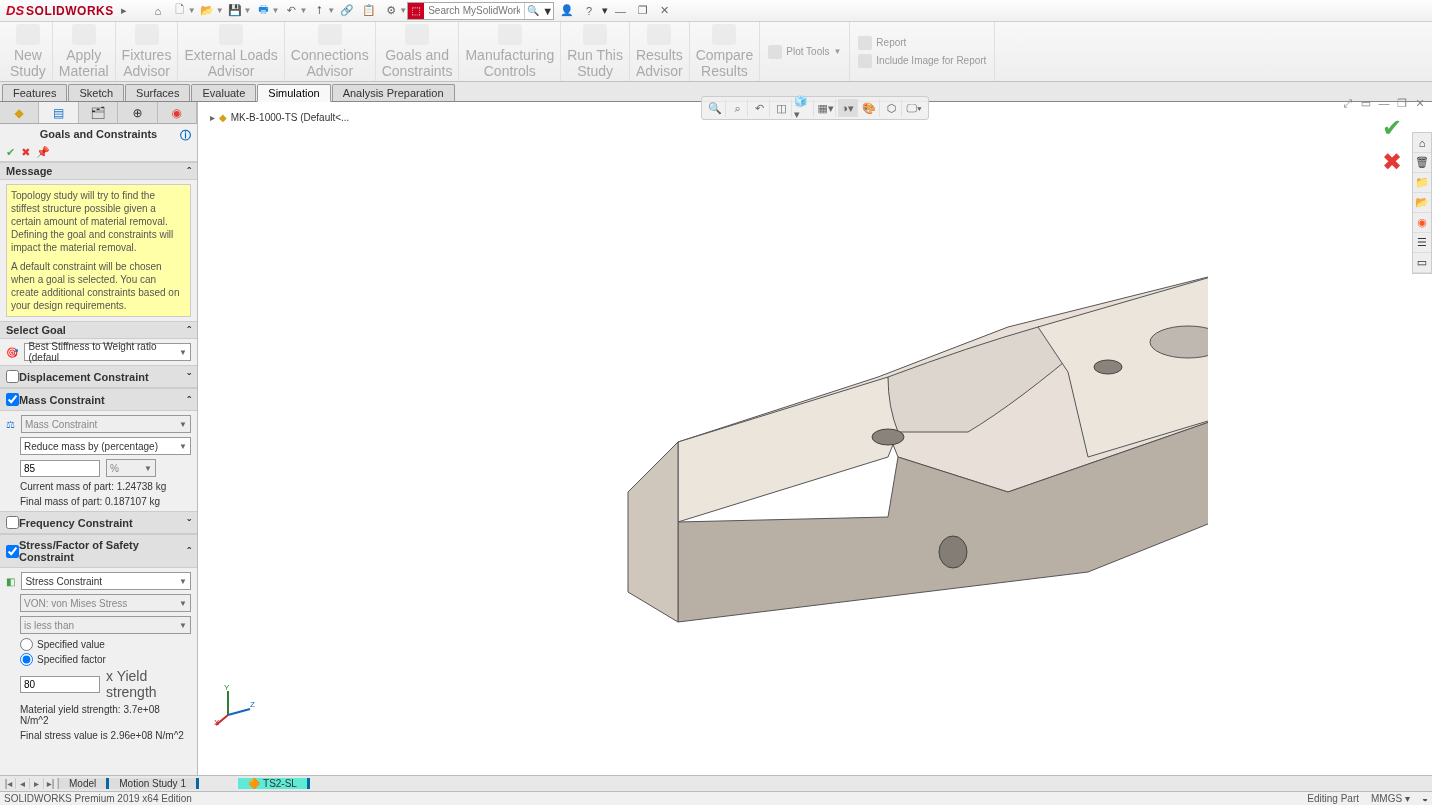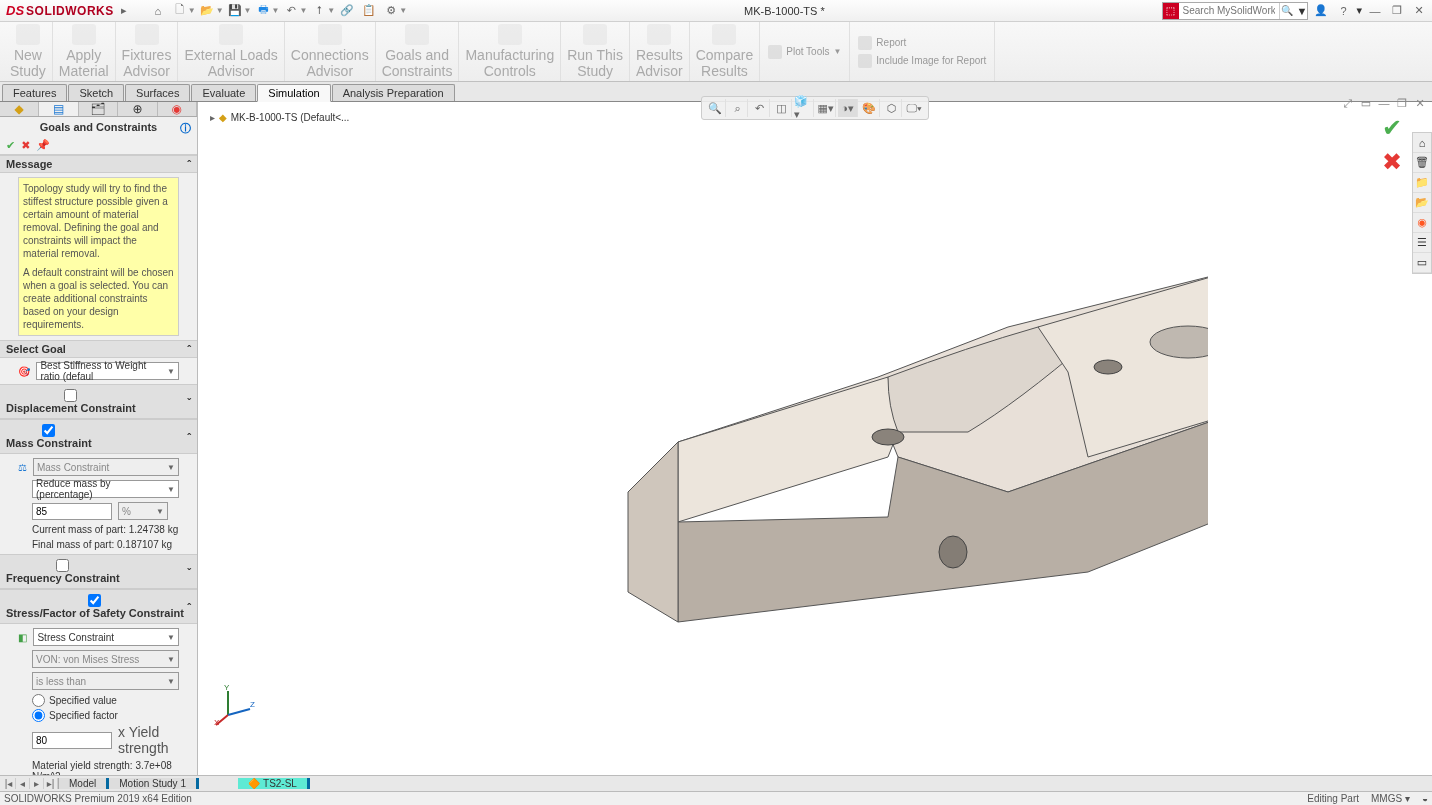--- a/index.html
+++ b/index.html
@@ -41,27 +41,27 @@
 .left-panel { width:198px; background:#f0f0f0; border-right:1px solid #bbb; display:flex; flex-direction:column; overflow:hidden;}
 .lp-tabs { height:22px; display:flex; background:#ddd; border-bottom:1px solid #aaa; }
 .lp-tab { flex:1; display:flex;align-items:center;justify-content:center; border-right:1px solid #bbb; cursor:pointer;}
 .lp-tab.active{background:#f0f0f0;}
 .lp-tab svg,.lp-tab span{font-size:12px;}
 .pm-header { padding:4px 6px; text-align:center; font-weight:bold; background:#f0f0f0; position:relative;}
 .pm-header .help{position:absolute;right:6px;top:4px;color:#0066cc;}
 .pm-actions { display:flex; gap:6px; padding:2px 6px; border-bottom:1px solid #ccc;}
 .pm-actions span{cursor:pointer;}
 .section-head { background:#e0e0e0; padding:2px 6px; font-weight:bold; border-top:1px solid #ccc; border-bottom:1px solid #ccc; display:flex;justify-content:space-between;align-items:center;cursor:pointer;}
-.section-body { padding:4px 18px; font-size:10px; color:#333;border-radius:16px; }
+.section-body { padding:4px 6px; font-size:10px; color:#333;border-radius:16px; }
 .msg-box { background:#ffffa8; border:1px solid #ccc; padding:4px; font-size:10px; line-height:1.3; color:#555;}
 .msg-box .para2{margin-top:6px;}
 .dropdown { width:100%; border:1px solid #999; background:#fff; padding:1px 3px; font-size:10px; height:18px; display:flex;align-items:center;justify-content:space-between;}
 .dropdown .arrow{font-size:8px;color:#666;}
 .dropdown.disabled{background:#eee;color:#888;}
-.check-row { display:flex;align-items:center;gap:0;padding:2px 0;font-size:11px;flex-direction:column;}
+.check-row { display:flex;align-items:center;gap:0;padding:2px 0;font-size:11px;}
 .sub-indent { margin-left:14px; }
 .txt-input { border:1px solid #999; padding:1px 3px; font-size:10px; width:80px; height:17px;}
 .rowflex{display:flex;align-items:center;gap:6px;}
 .info-line{font-size:10px;color:#333;margin-top:4px;}
 .radio-row{display:flex;align-items:center;gap:4px;font-size:10px;margin:2px 0;}
 
 
 .side-handle{position:absolute;left:198px;top:50%;width:10px;height:40px;background:#ddd;border:1px solid #aaa;border-radius:0 6px 6px 0;display:flex;align-items:center;justify-content:center;}
 
 
@@ -115,21 +115,20 @@
       <span class="drop">▼</span>
     <span class="qat-btn">↶</span>
       <span class="drop">▼</span>
     <span class="qat-btn">⭡</span>
       <span class="drop">▼</span>
     <span class="qat-btn">🔗</span>
     <span class="qat-btn">📋</span>
     <span class="qat-btn">⚙</span>
       <span class="drop">▼</span>
   </div>
-  <div class="title-center">MK-B-1000-TS *</div>
   <div class="title-right">
     <div class="search-box">
       <span class="sq">⬚</span>
       <input placeholder="Search MySolidWorks" style="">
       <span class="mag">🔍</span>
         <span class="drop">▼</span>
     </div>
     <span class="win-btn">👤</span>
     <span class="win-btn">?</span>
       <span class="drop">▾</span>

